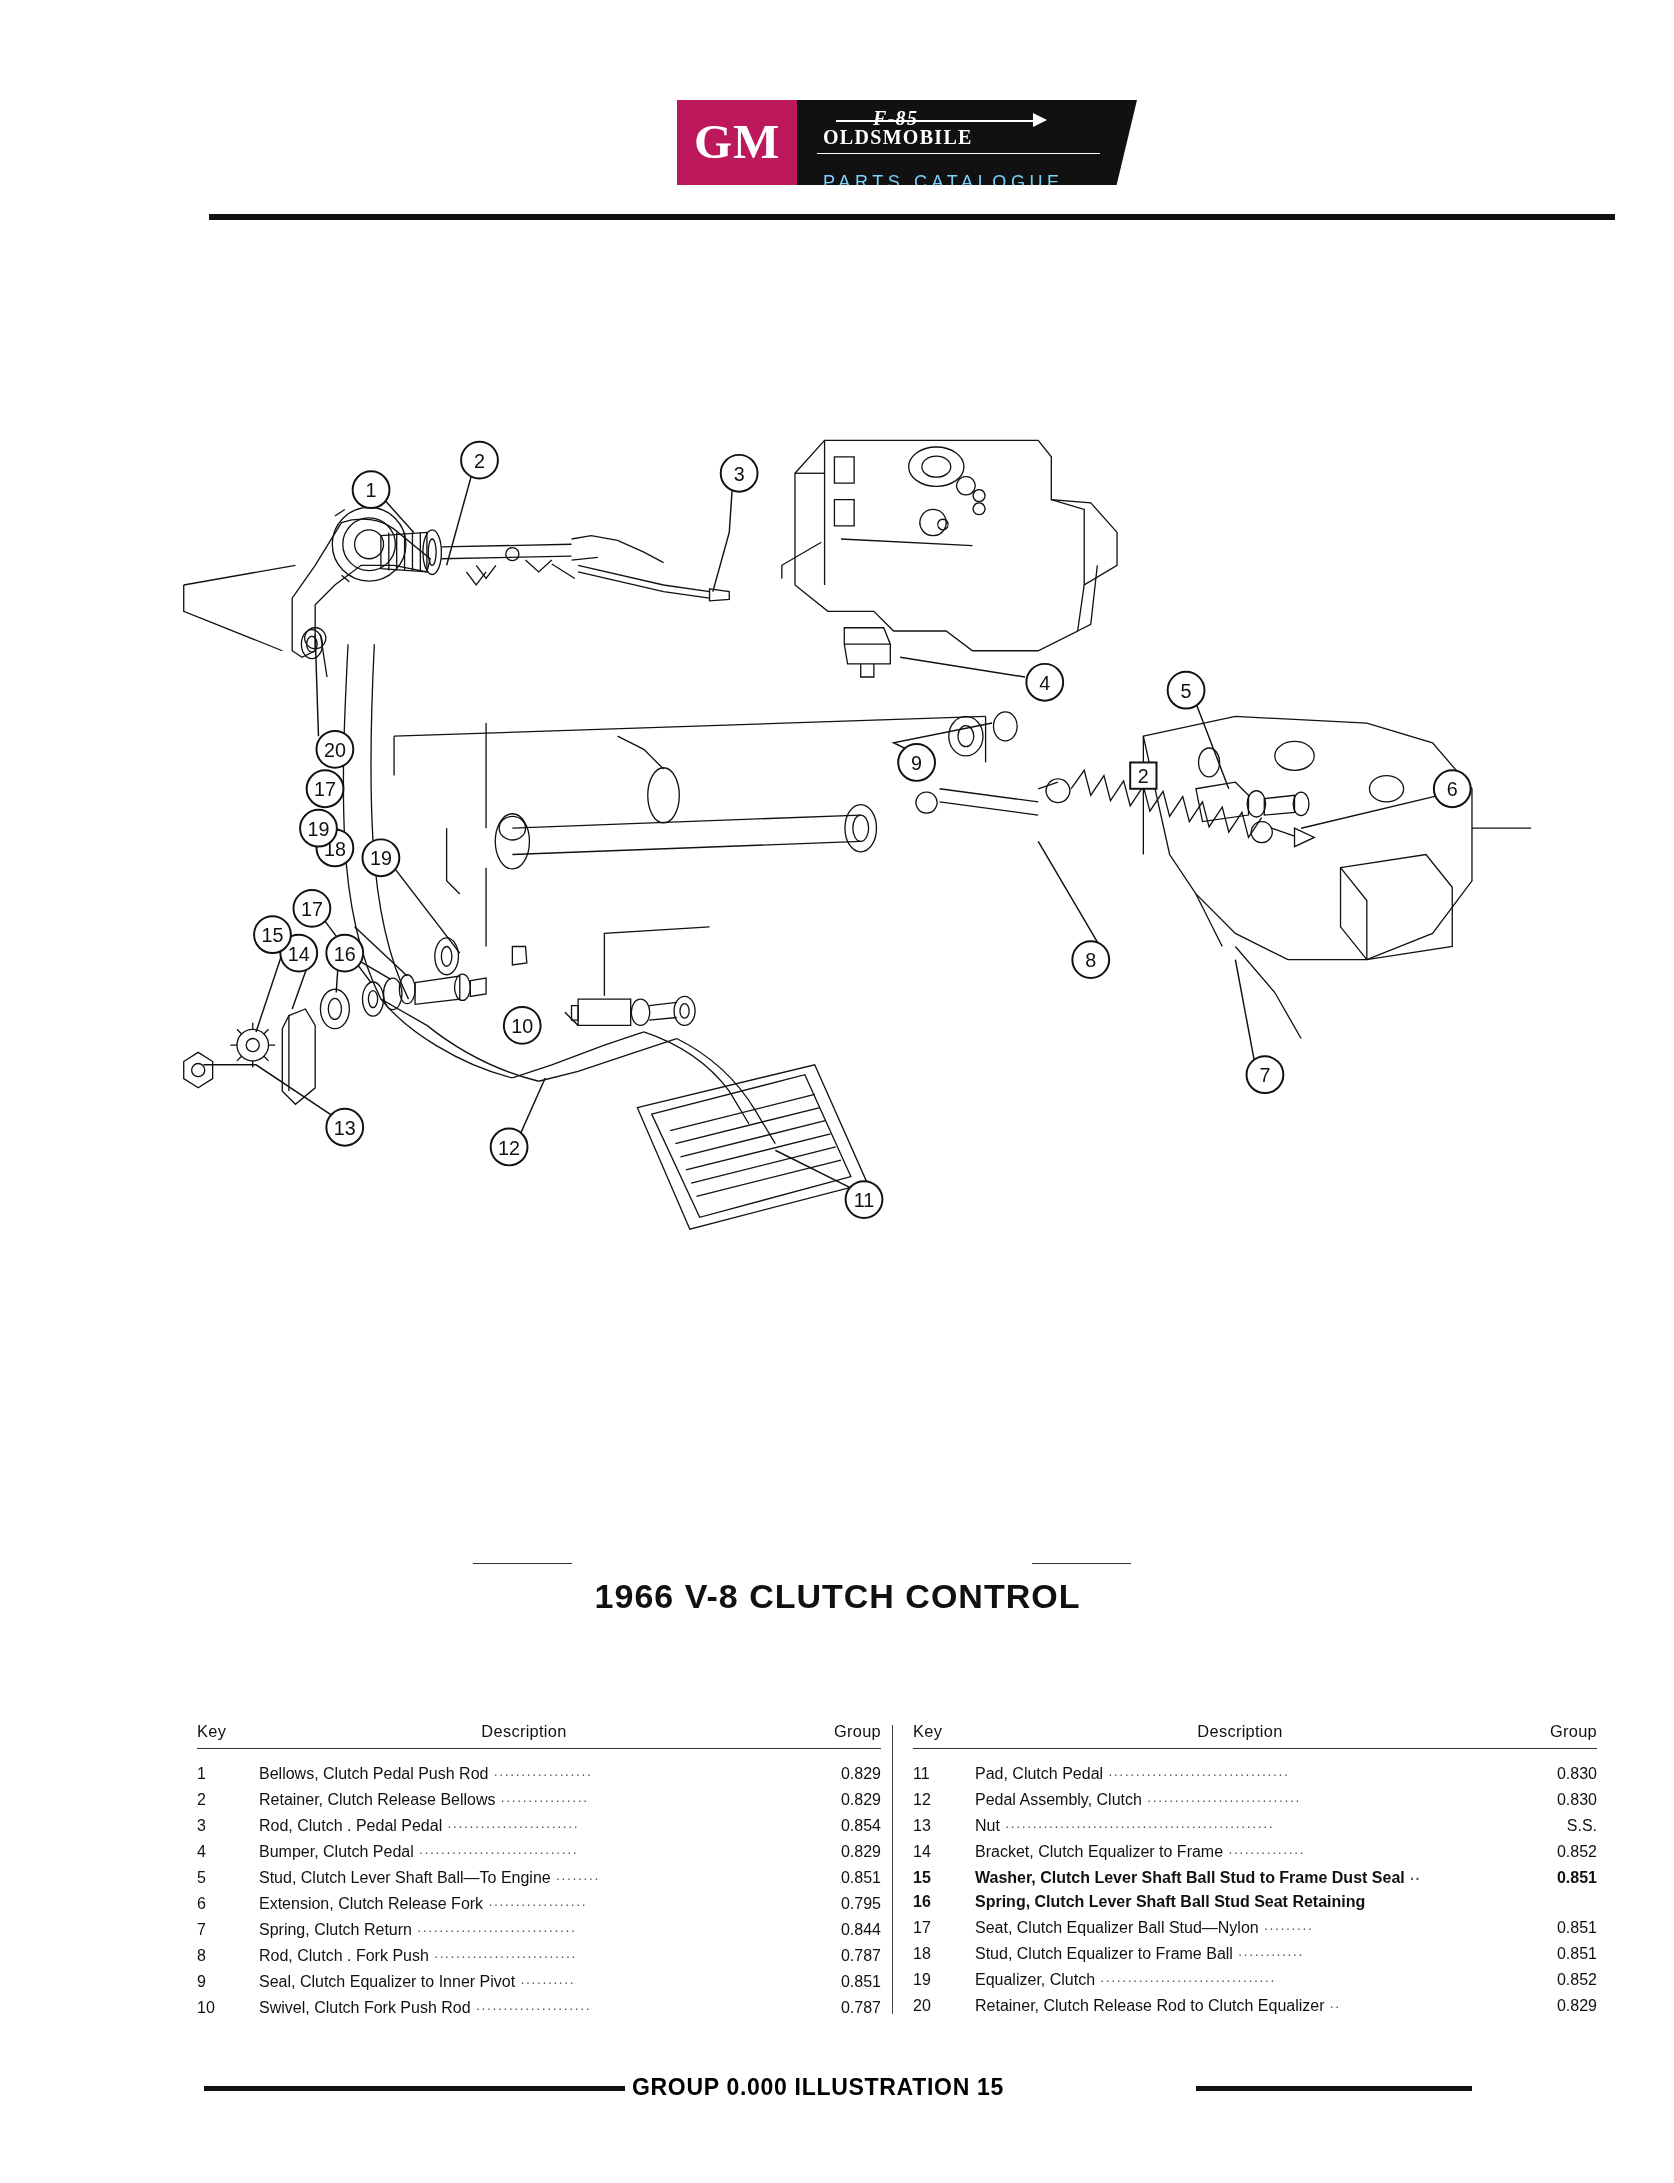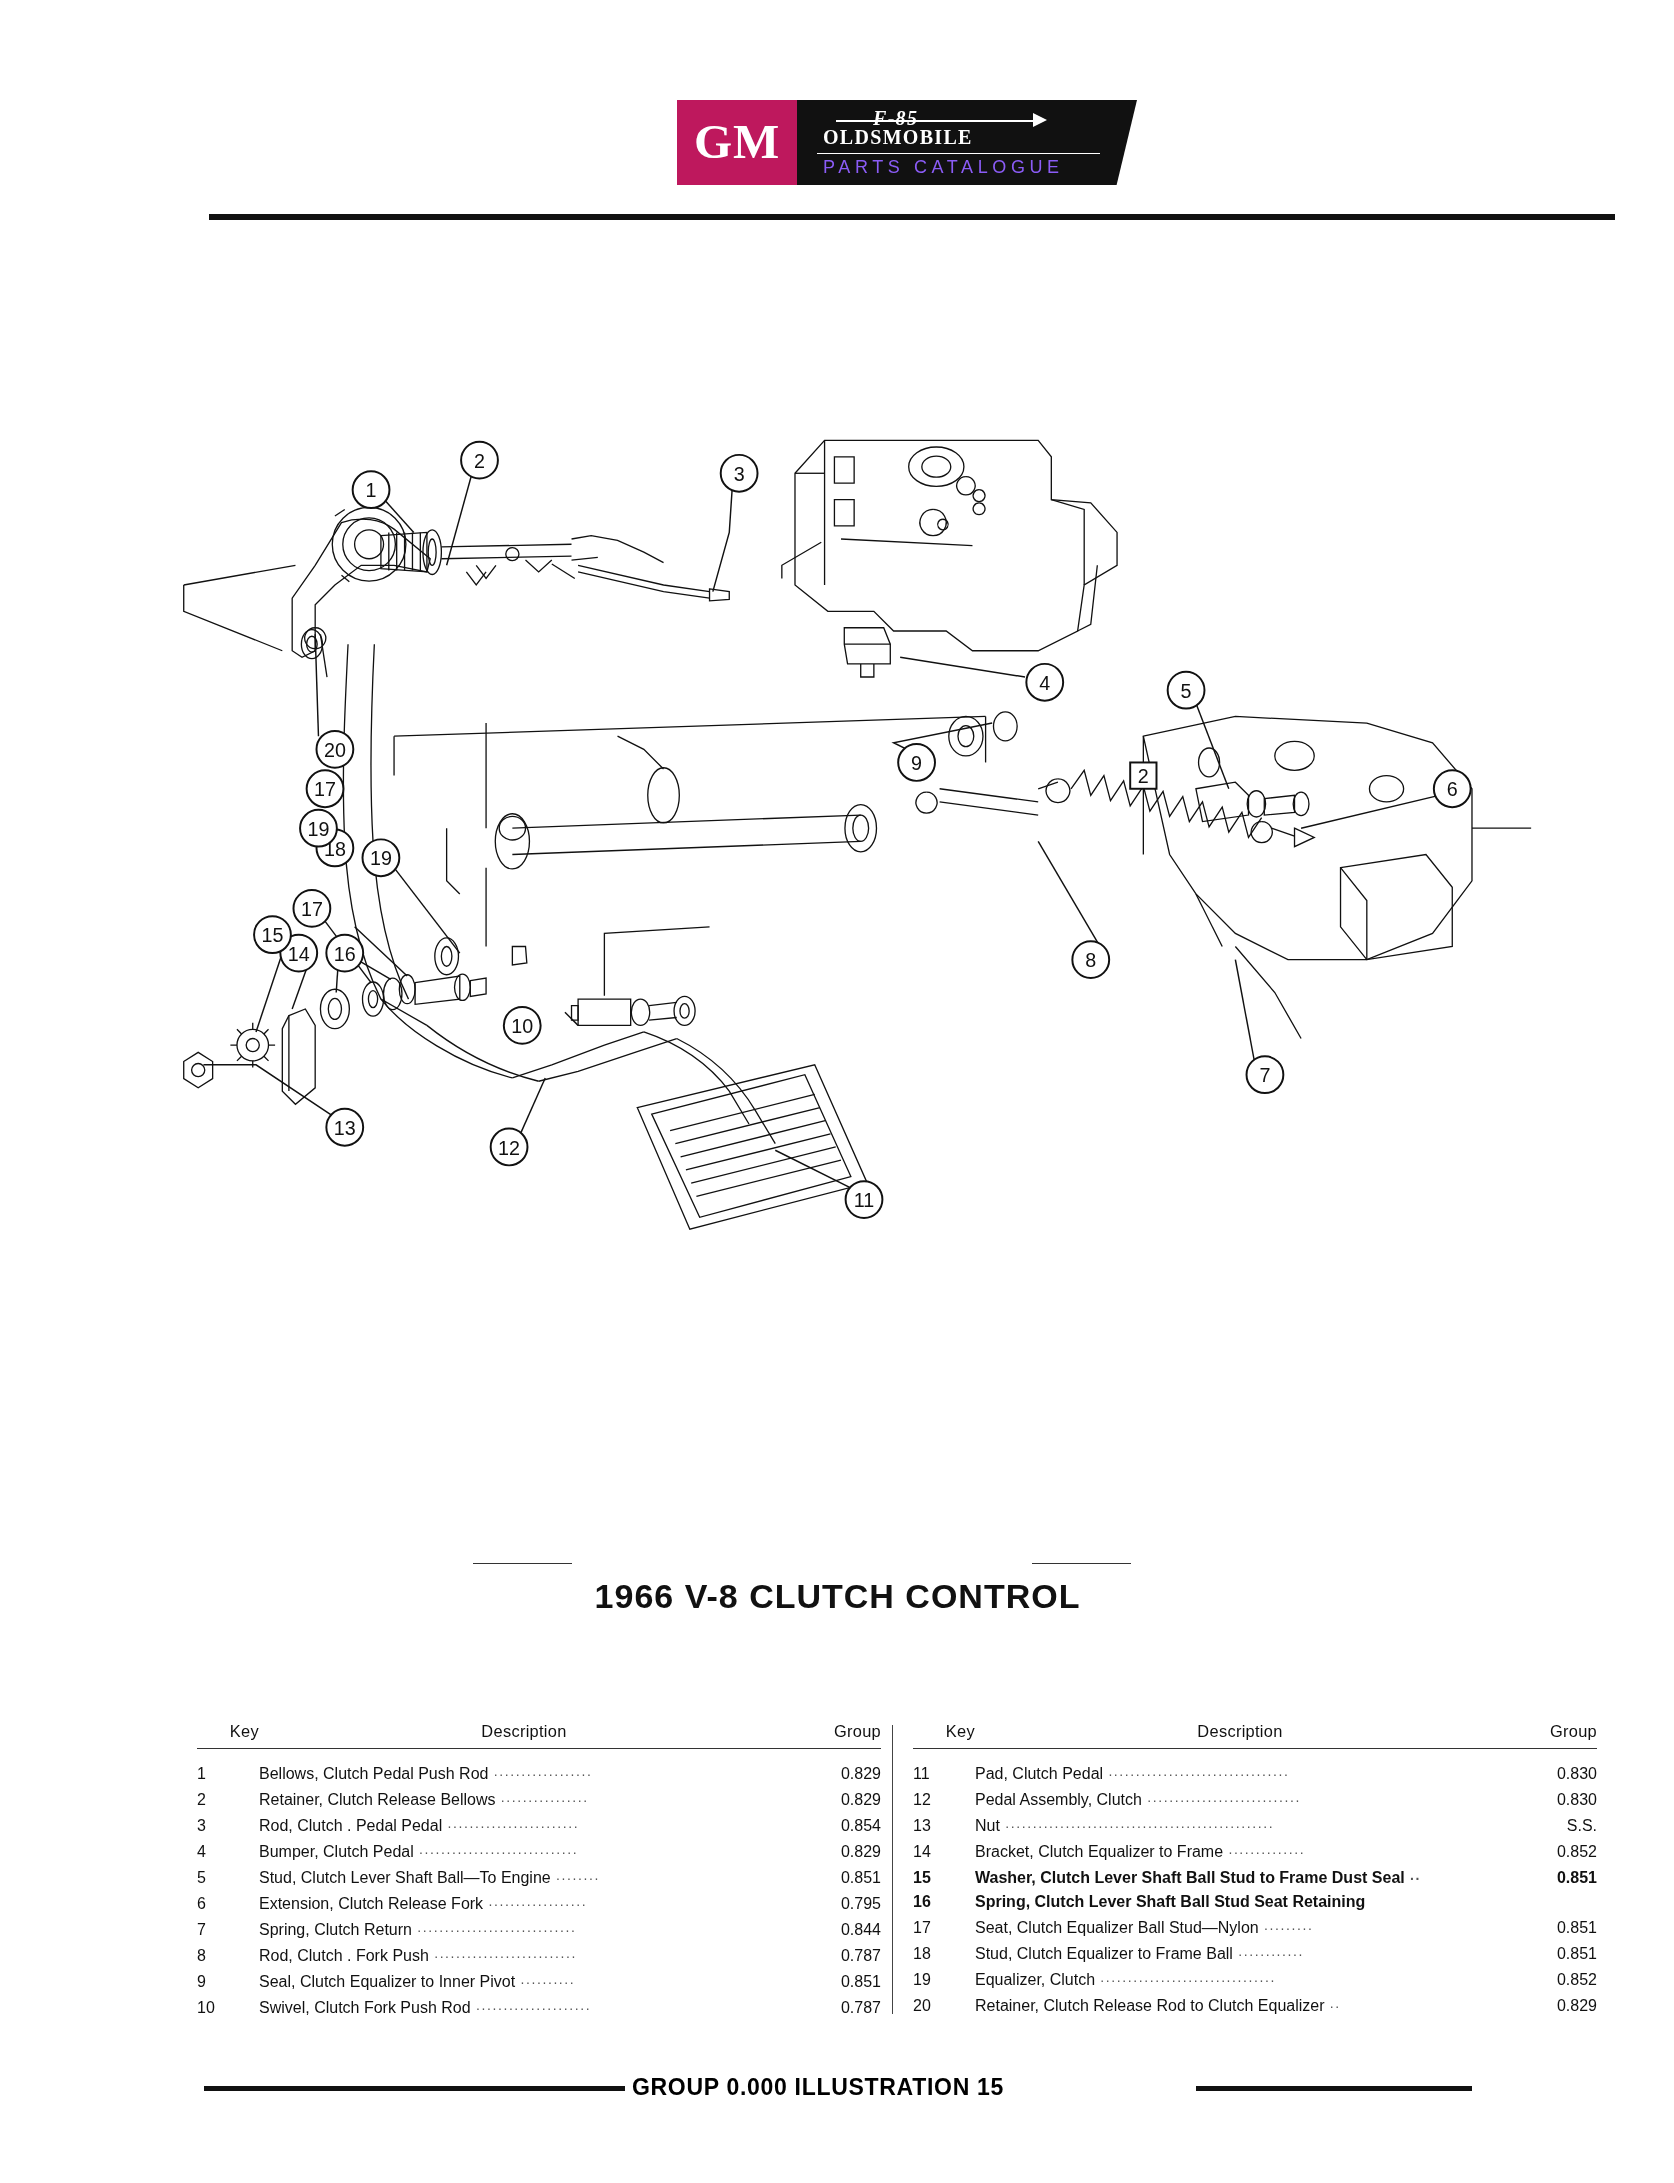--- a/index.html
+++ b/index.html
@@ -101,22 +101,22 @@
     top: 26px;
     color: #fff;
     font-family: "Liberation Serif", serif;
     font-weight: bold;
     font-size: 20px;
     letter-spacing: 1.3px;
   }
   .parts-cat {
     position: absolute;
     left: 26px;
-    top: 57px;
-    color: #8b5cf6;
+    top: 72px;
+    color: #7dd3fc;
     font-family: "Liberation Sans", sans-serif;
     font-size: 18px;
     letter-spacing: 4.6px;
   }
   .olds-underline {
     position: absolute;
     left: 20px;
     top: 53px;
     width: 283px;
     height: 1.3px;
@@ -201,21 +201,21 @@
     font-size: 16px;
     color: #111;
   }
   table.parts thead th {
     font-weight: normal;
     font-size: 16.4px;
     padding: 0 0 6.6px 0;
     border-bottom: 1.3px solid #333;
     letter-spacing: 0.3px;
   }
-  th.h-key { width: 62px; text-align: right; padding-left: 9.2px;}
+  th.h-key { width: 62px; text-align: left; padding-left: 9.2px;}
   th.h-desc { text-align: center; }
   th.h-group { width: 92px; text-align: right; }
   table.parts tbody tr:first-child td { padding-top: 14.5px; }
   table.parts td {
     padding: 3px 0;
     vertical-align: bottom;
     white-space: nowrap;
   }
   td.c-key { width: 62px; text-align: left; padding-left: 14.5px; }
   td.c-desc { position: relative; overflow: hidden; }

